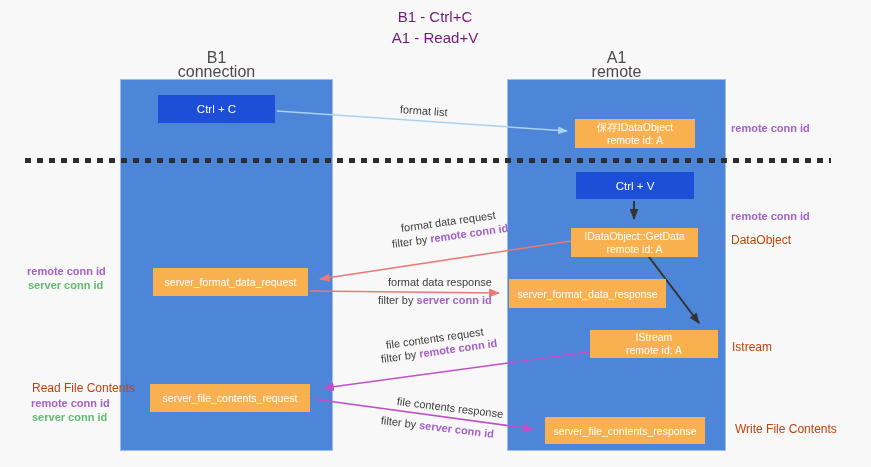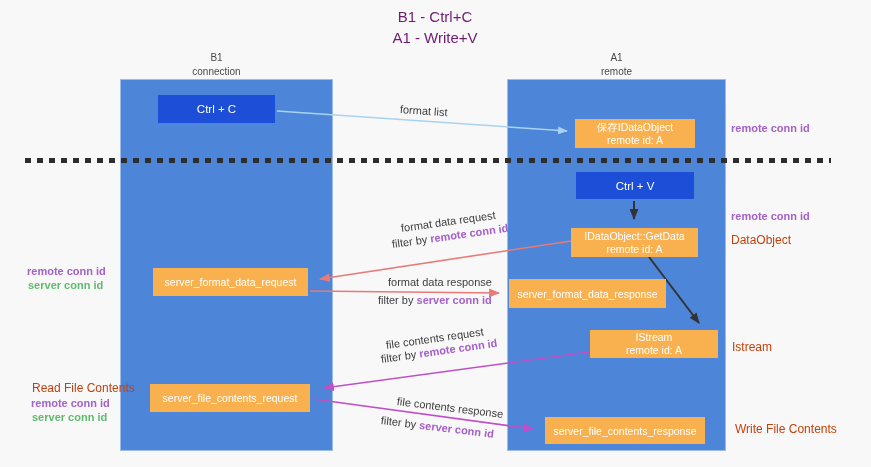--- a/index.html
+++ b/index.html
@@ -6,21 +6,21 @@
   .canvas{
     position:relative;width:871px;height:467px;background:#f8f8f8;
     font-family:"Liberation Sans",sans-serif;overflow:hidden;color:#3d3d3d;
   }
   .title{position:absolute;left:285px;top:6px;width:300px;text-align:center;
     font-size:15px;line-height:21px;color:#701a75;}
   .lane{position:absolute;top:79px;height:372px;background:#4d86d8;
     box-shadow:inset 0 0 0 1px rgba(255,255,255,.45);}
   .lane-left{left:120px;width:213px;}
   .lane-right{left:507px;width:219px;}
-  .lane-header{position:absolute;top:51px;text-align:center;font-size:10px;
+  .lane-header{position:absolute;top:51px;text-align:center;font-size:16px;
     line-height:14px;color:#4a4a4a;}
   .lh-left{left:110px;width:213px;}
   .lh-right{left:507px;width:219px;}
   .node{position:absolute;display:flex;align-items:center;justify-content:center;
     color:#fff;text-align:center;box-sizing:border-box;white-space:nowrap;}
   .green{background:#1d4ed8;font-size:11.5px;}
   .orange{background:#f9b04e;font-size:10.5px;}
   .two-line{flex-direction:column;line-height:13px;font-size:10.5px;}
   .dashed{position:absolute;left:25px;top:158px;width:806px;height:5px;
     background:repeating-linear-gradient(90deg,#2d2d2d 0 6px,transparent 6px 12px);}
@@ -34,21 +34,21 @@
   .r4{transform:rotate(4deg);transform-origin:left center;}
   svg.arrows{position:absolute;left:0;top:0;pointer-events:none;}
 </style>
 </head>
 <body>
 
 <div class="canvas">
 
   <div class="title">
     <div>B1 - Ctrl+C</div>
-    <div>A1 - Write+V</div>
+    <div>A1 - Read+V</div>
   </div>
 
   <div class="lane-header lh-left">
     <div>B1</div>
     <div>connection</div>
   </div>
   <div class="lane-header lh-right">
     <div>A1</div>
     <div>remote</div>
   </div>

